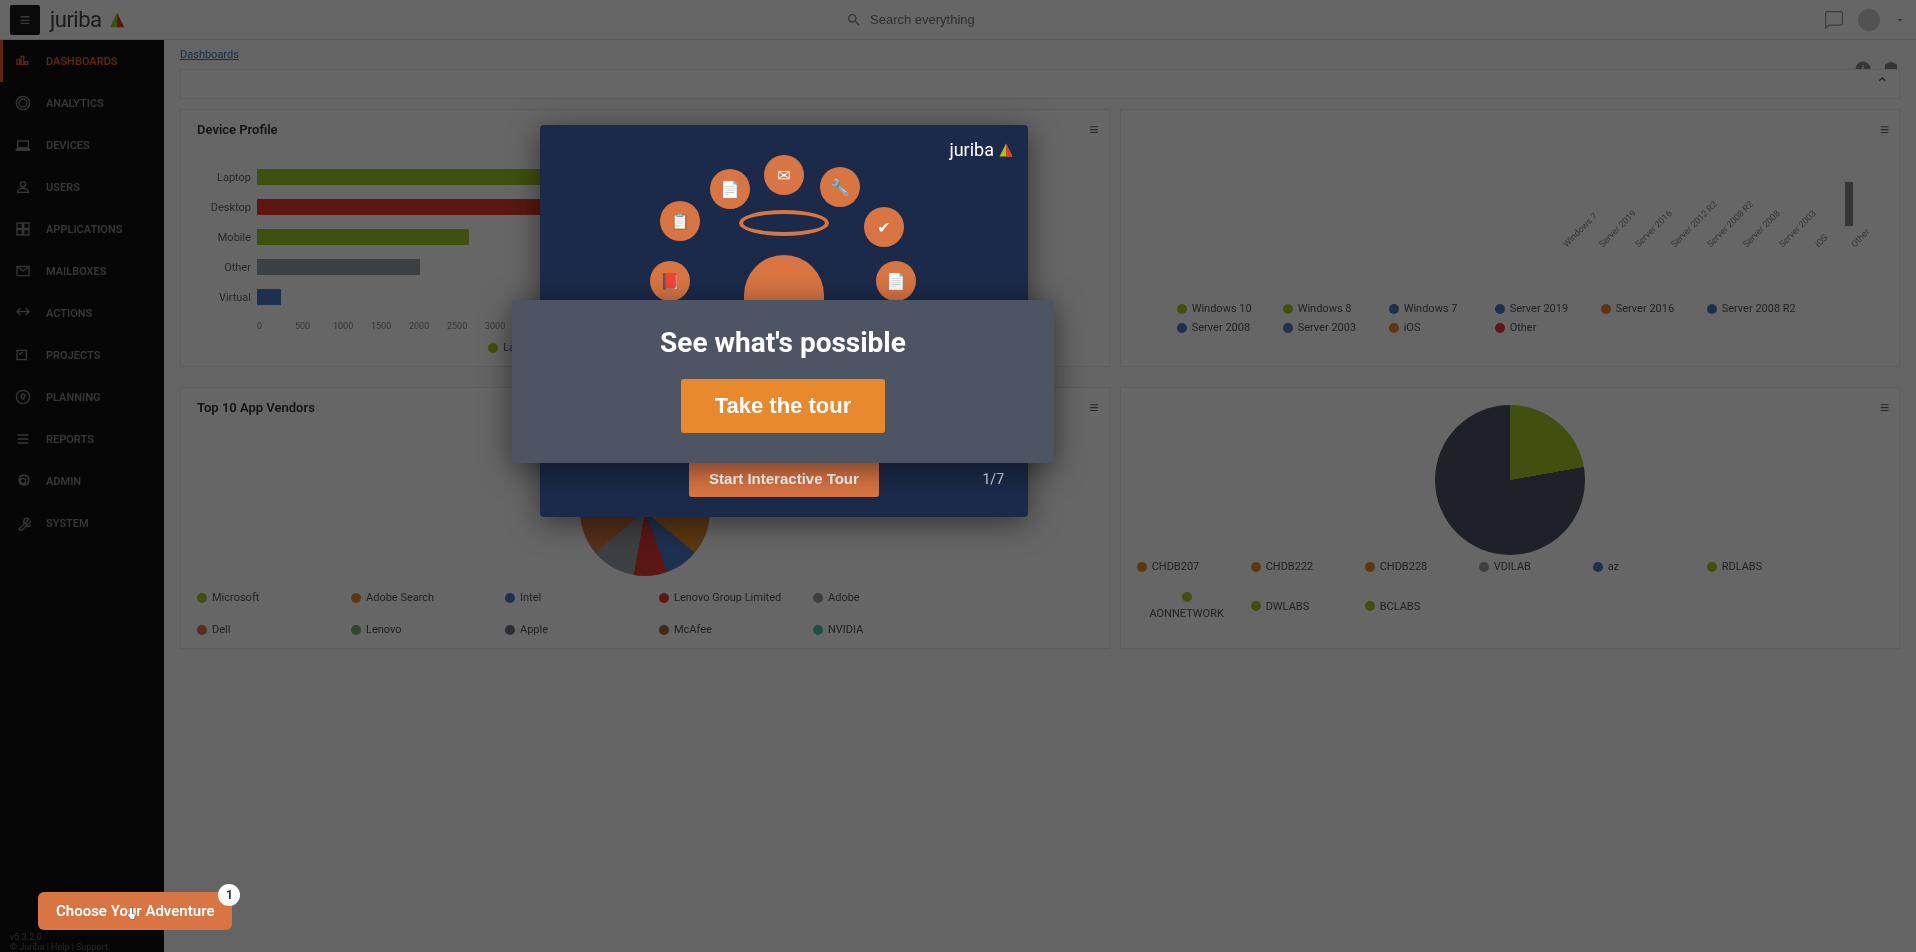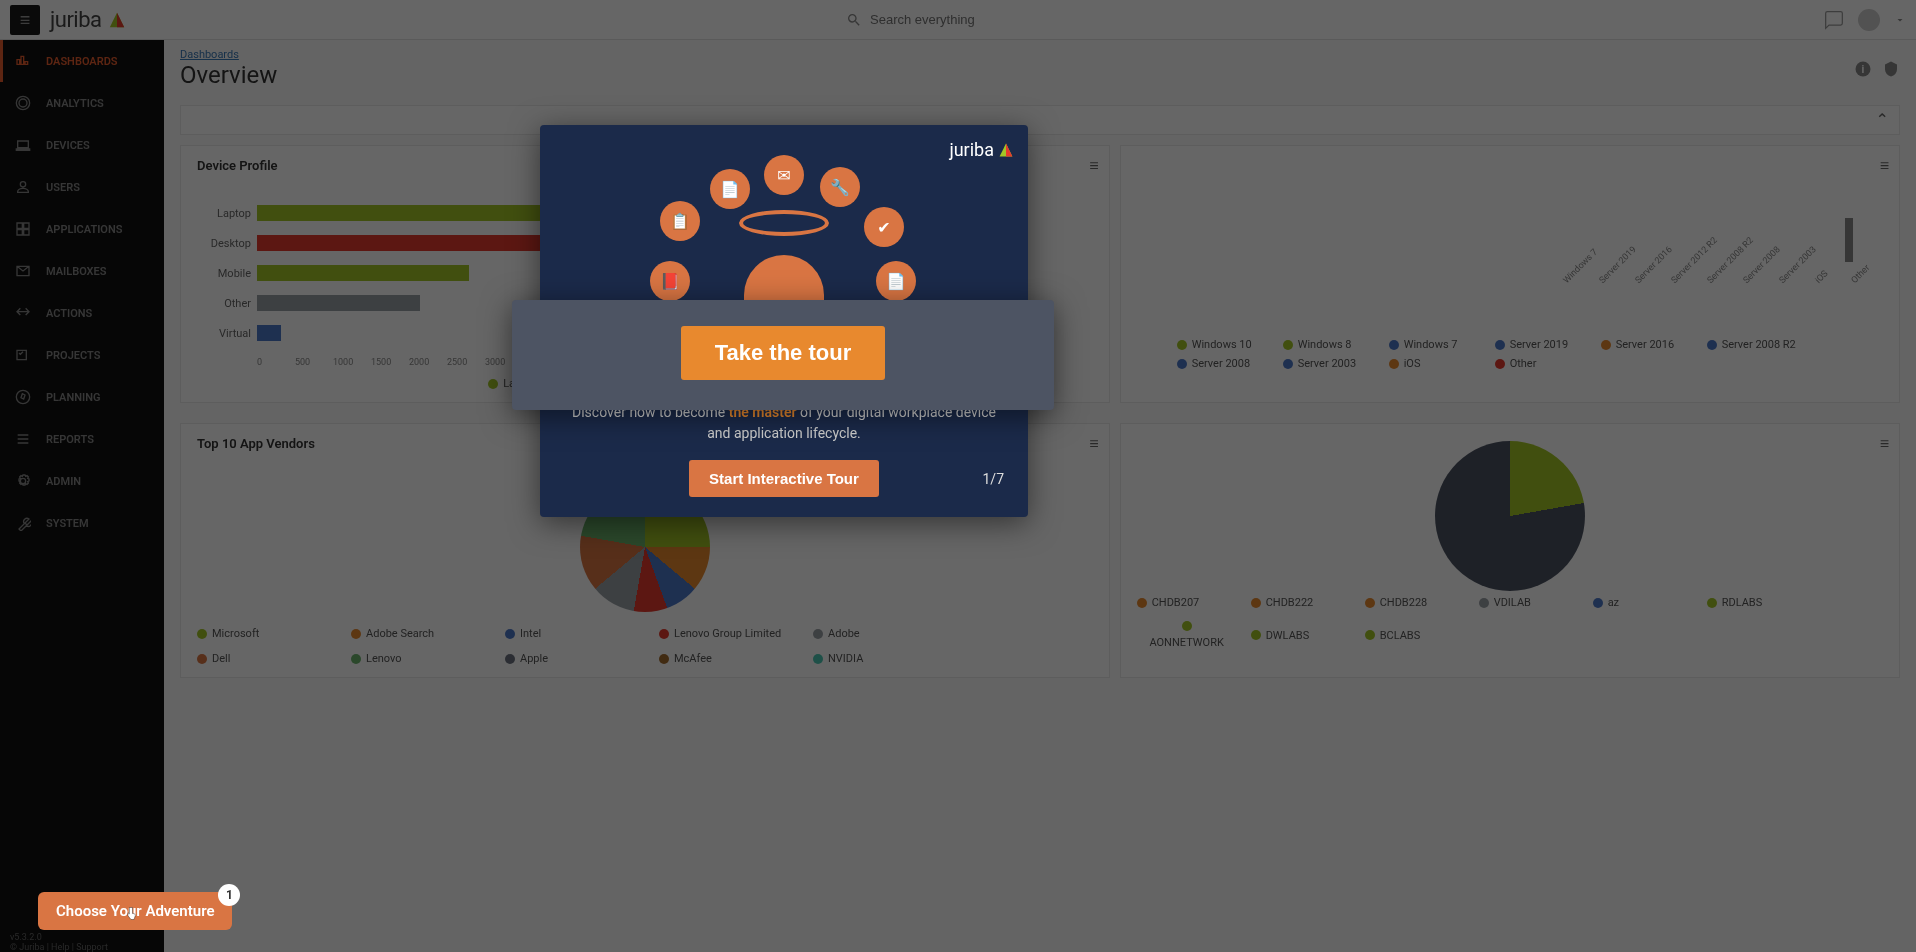--- a/index.html
+++ b/index.html
@@ -59,21 +59,21 @@
 
 
 .os-legend { display: flex; flex-wrap: wrap; gap: 6px 16px; font-size: 11px; color: #555; padding-left: 40px; padding-top: 60px; }
 .os-legend .legend-item { width: 90px; }
 
 
 .pie-wrap { display: flex; justify-content: center; align-items: center; height: 160px; }
 .pie-slice { border-radius: 50%; }
 
 
-.vendor-legend { display: flex; flex-wrap: wrap; gap: 12px 14px; font-size: 11px; color: #555; }
+.vendor-legend { display: flex; flex-wrap: wrap; gap: 19px 14px; font-size: 11px; color: #555; }
 
 
 .overlay { position: absolute; inset: 0; background: rgba(0,0,0,0.60); z-index: 50; }
 
 
 .tour-card { position: absolute; top: 125px; left: 540px; width: 488px; background: #1b2a4a; border-radius: 4px; color: #fff; z-index: 60; padding-bottom: 20px; box-shadow: 0 6px 30px rgba(0,0,0,0.5); }
 .tour-illus { height: 200px; position: relative; overflow: hidden; }
 .tour-logo { position: absolute; right: 14px; top: 14px; font-size: 18px; color: #fff; display: flex; align-items: center; }
 .icon-circle { width: 40px; height: 40px; background: #d97543; border-radius: 50%; position: absolute; display: flex; align-items: center; justify-content: center; color: #fff; font-size: 16px; }
 .halo { width: 90px; height: 26px; border: 4px solid #d97543; border-radius: 50%; position: absolute; left: 50%; top: 85px; transform: translateX(-50%); }
@@ -230,21 +230,20 @@
     <div class="footer-info">
       <div>v5.3.2.0</div>
       <div>© Juriba | Help | Support</div>
     </div>
   </div>
 
 <div class="main">
   <div class="breadcrumb-row">
     <a href="#">Dashboards</a>
   </div>
-  <div class="page-title">Overview</div>
   <div class="page-title-right">
     <svg width="18" height="18" viewBox="0 0 24 24">
         <circle cx="12" cy="12" r="10" fill="#888"></circle>
         <text x="12" y="17" text-anchor="middle" fill="#fff" font-size="14" font-weight="bold">i</text>
       </svg>
     <svg width="18" height="18" viewBox="0 0 24 24">
         <path d="M12 2l8 4v6c0 5-3.5 9-8 10-4.5-1-8-5-8-10V6l8-4z" fill="#888"></path>
       </svg>
   </div>
 
@@ -508,20 +507,21 @@
       <span>Discover how to become </span><span class="accent">the master</span><span> of your digital workplace device and application lifecycle.</span>
     </div>
     <div class="tour-actions">
       <button class="tour-btn">Start Interactive Tour</button>
       <span class="tour-count">1/7</span>
     </div>
   </div>
 </div>
 
 <div class="popover">
+  <div class="popover-h">See what's possible</div>
   <button class="popover-btn">Take the tour</button>
 </div>
 
 <div class="adventure">
   <span>Choose Your Adventure</span>
   <div class="adventure-badge">1</div>
 </div>
 <div class="cursor-ptr">
   <svg width="18" height="22" viewBox="0 0 24 24">
       <path d="M10 2v8.5l-2-1.5v4l4 5h4l2-6s-1-2-3-2h-1V2h-4z" fill="#fff" stroke="#000" stroke-width="0.5"></path>

